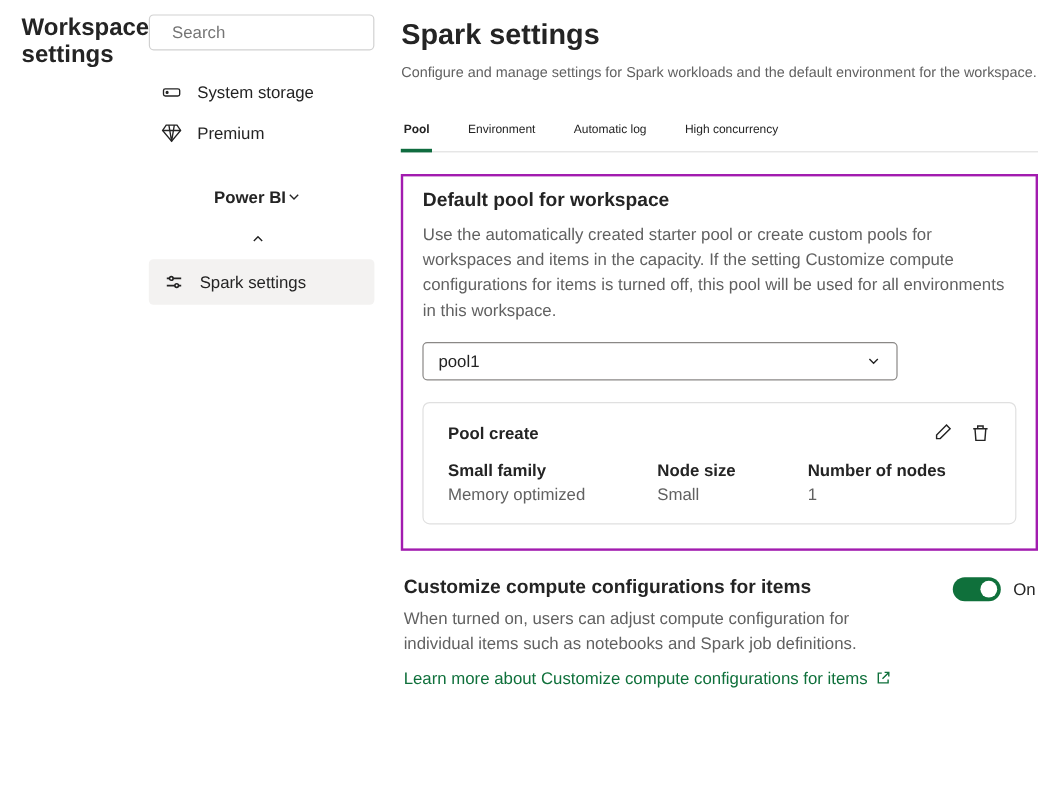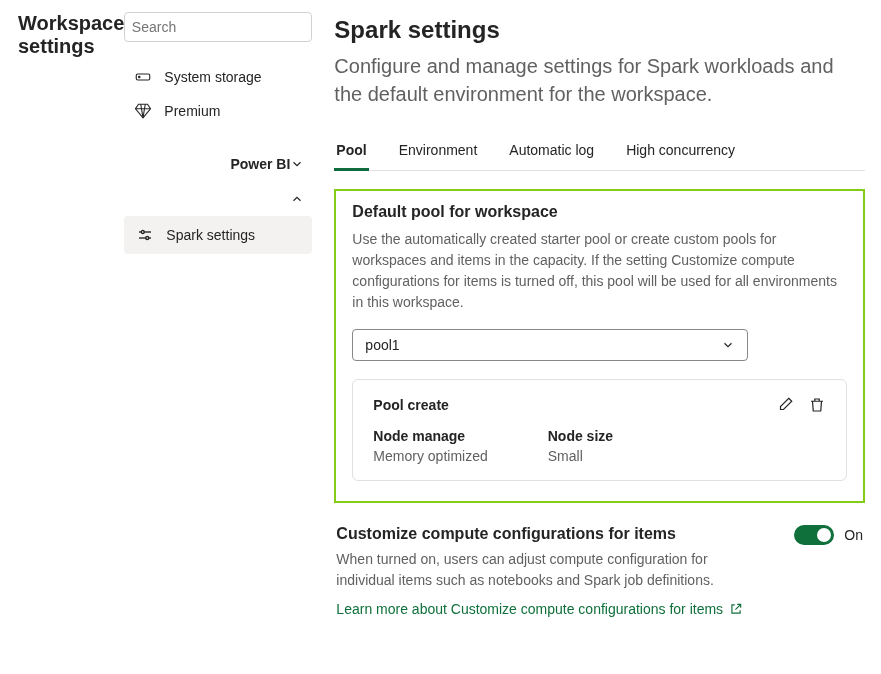--- a/index.html
+++ b/index.html
@@ -20,59 +20,58 @@
       margin-left: 2px;
     }
     .layout { display: flex; gap: 22px; align-items: flex-start; }
     .sidebar { width: 188px; flex-shrink: 0; }
     .search-box {
       display: flex; align-items: center;
       border: 1px solid #d1d1d1; border-radius: 4px;
       padding: 6px 10px; gap: 8px;
       margin-bottom: 18px;
       color: #616161;
-      justify-content: center;
     }
     .search-box input {
       border: none; outline: none; flex: 1;
       font-size: 14px; color: #242424;
       background: transparent;
     }
     .search-box svg { width: 16px; height: 16px; stroke: #616161; }
     .side-item {
       display: flex; align-items: center; gap: 12px;
       padding: 8px 10px; border-radius: 4px;
       cursor: pointer; color: #242424;
     }
     .side-item svg { width: 18px; height: 18px; }
     .side-spacer { height: 18px; }
     .side-section {
-      display: flex; align-items: center; justify-content: flex-end;
+      display: flex; align-items: center; justify-content: center;
       padding: 10px 8px 10px 2px;
       font-weight: 600; font-size: 14px;
       cursor: pointer;
     }
     .chev { width: 14px; height: 14px; }
     .side-sub {
       display: flex; align-items: center; gap: 12px;
       padding: 10px 12px;
       background: #f3f2f1;
       border-radius: 4px;
       font-size: 14px;
     }
     .side-sub svg { width: 18px; height: 18px; }
 
     .main { flex: 1; padding-top: 4px; }
     .main-title { font-size: 24px; font-weight: 600; margin-bottom: 8px; }
-    .main-desc { color: #616161; font-size: 20px; margin-bottom: 26px; max-width: 560px; line-height: 1.4; }
+    .main-desc { color: #616161; font-size: 12px; margin-bottom: 26px; max-width: 560px; line-height: 1.4; }
     .tabs { display: flex; gap: 28px; border-bottom: 1px solid #e0e0e0; margin-bottom: 18px; }
-    .tab { padding: 8px 2px 10px; cursor: pointer; font-size: 14px; color: #242424; }
+    .tab { padding: 8px 2px 10px; cursor: pointer; font-size: 10px; color: #242424; }
     .tab.active { font-weight: 600; border-bottom: 3px solid #0f6c3f; margin-bottom: -1px; }
     .red-box {
-      border: 2px solid #84cc16;
+      border: 2px solid #a21caf;
       padding: 12px 16px 20px;
       margin-bottom: 22px;
     }
     .section-h { font-size: 16px; font-weight: 600; margin-bottom: 8px; }
     .section-sub { color: #616161; font-size: 14px; margin-bottom: 16px; line-height: 1.5; }
     .dropdown {
       display: flex; align-items: center; justify-content: space-between;
       border: 1px solid #8a8886; border-radius: 4px;
       padding: 7px 12px; width: 396px;
       cursor: pointer; margin-bottom: 18px;
@@ -192,26 +191,30 @@
               <svg viewBox="0 0 24 24" fill="none" stroke="#242424" stroke-width="1.6">
                   <path d="M17 3l4 4-11 11H6v-4L17 3z"></path>
                 </svg>
               <svg viewBox="0 0 24 24" fill="none" stroke="#242424" stroke-width="1.6">
                   <path d="M4 7h16M9 7V4h6v3M6 7l1 13h10l1-13"></path>
                 </svg>
             </div>
           </div>
           <div class="grid3">
             <div class="col">
-              <div class="lbl">Node manage</div>
+              <div class="lbl">Small family</div>
               <div class="val">Memory optimized</div>
             </div>
             <div class="col">
               <div class="lbl">Node size</div>
               <div class="val">Small</div>
+            </div>
+            <div class="col">
+              <div class="lbl">Number of nodes</div>
+              <div class="val">1</div>
             </div>
           </div>
         </div>
       </div>
 
       <div class="customize">
         <div class="customize-row">
           <div class="customize-text">
             <div class="customize-h">Customize compute configurations for items</div>
             <div class="customize-d">When turned on, users can adjust compute configuration for individual items such as notebooks and Spark job definitions.</div>

